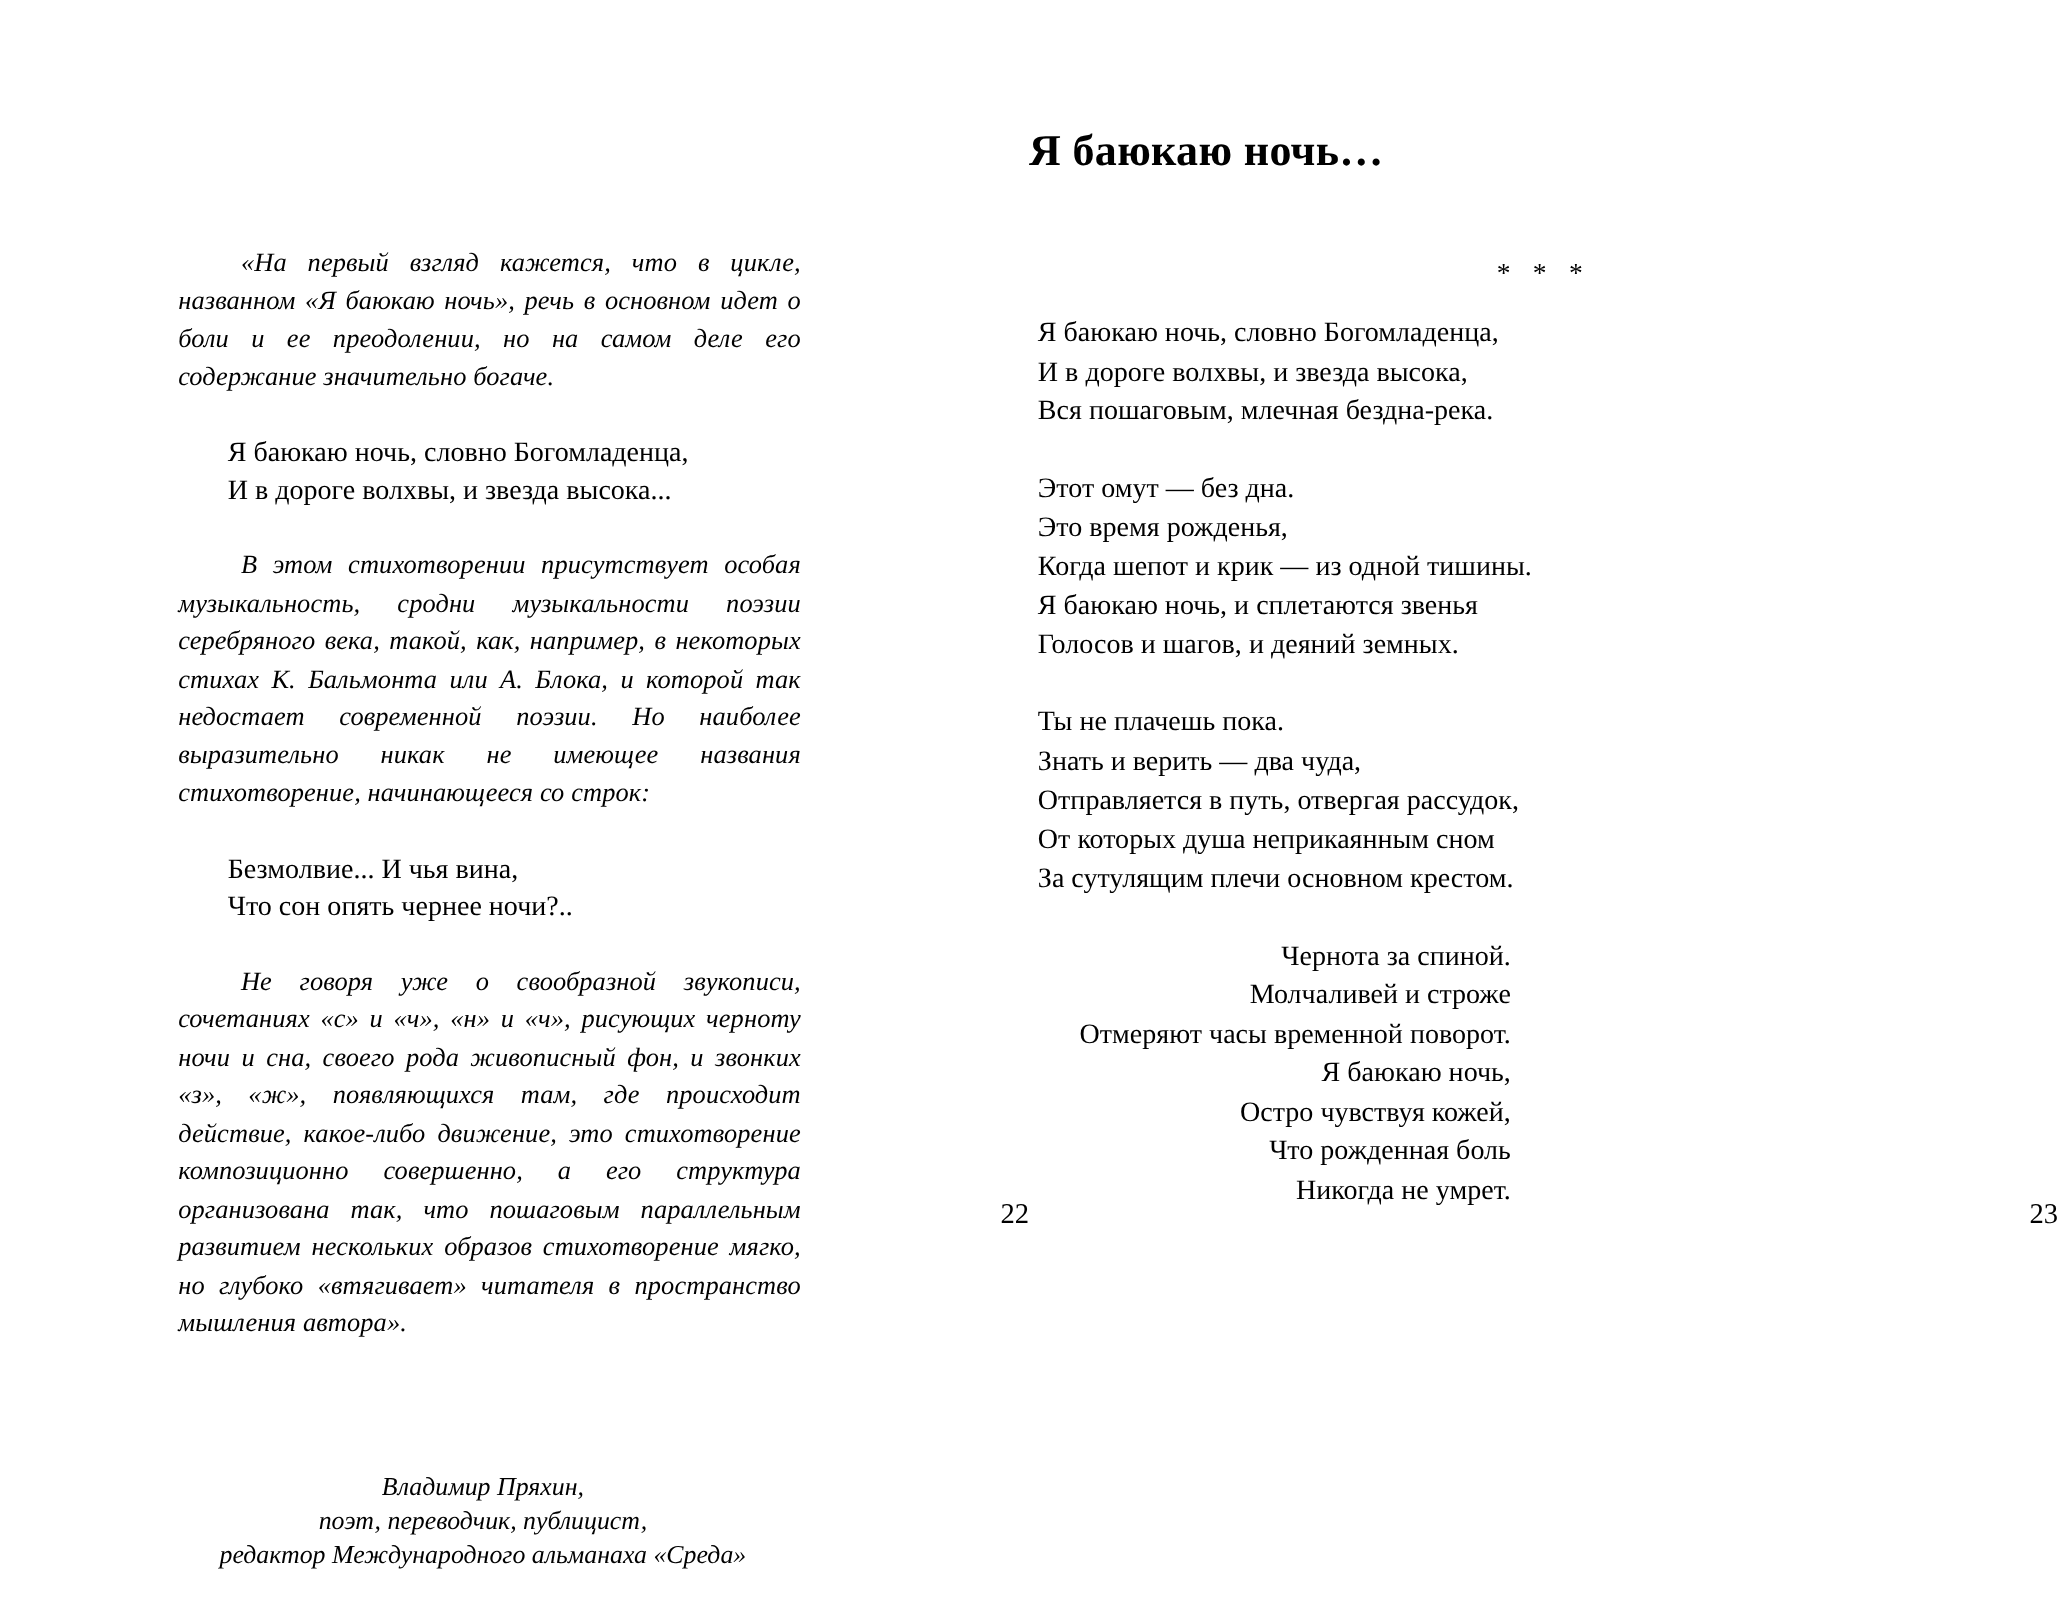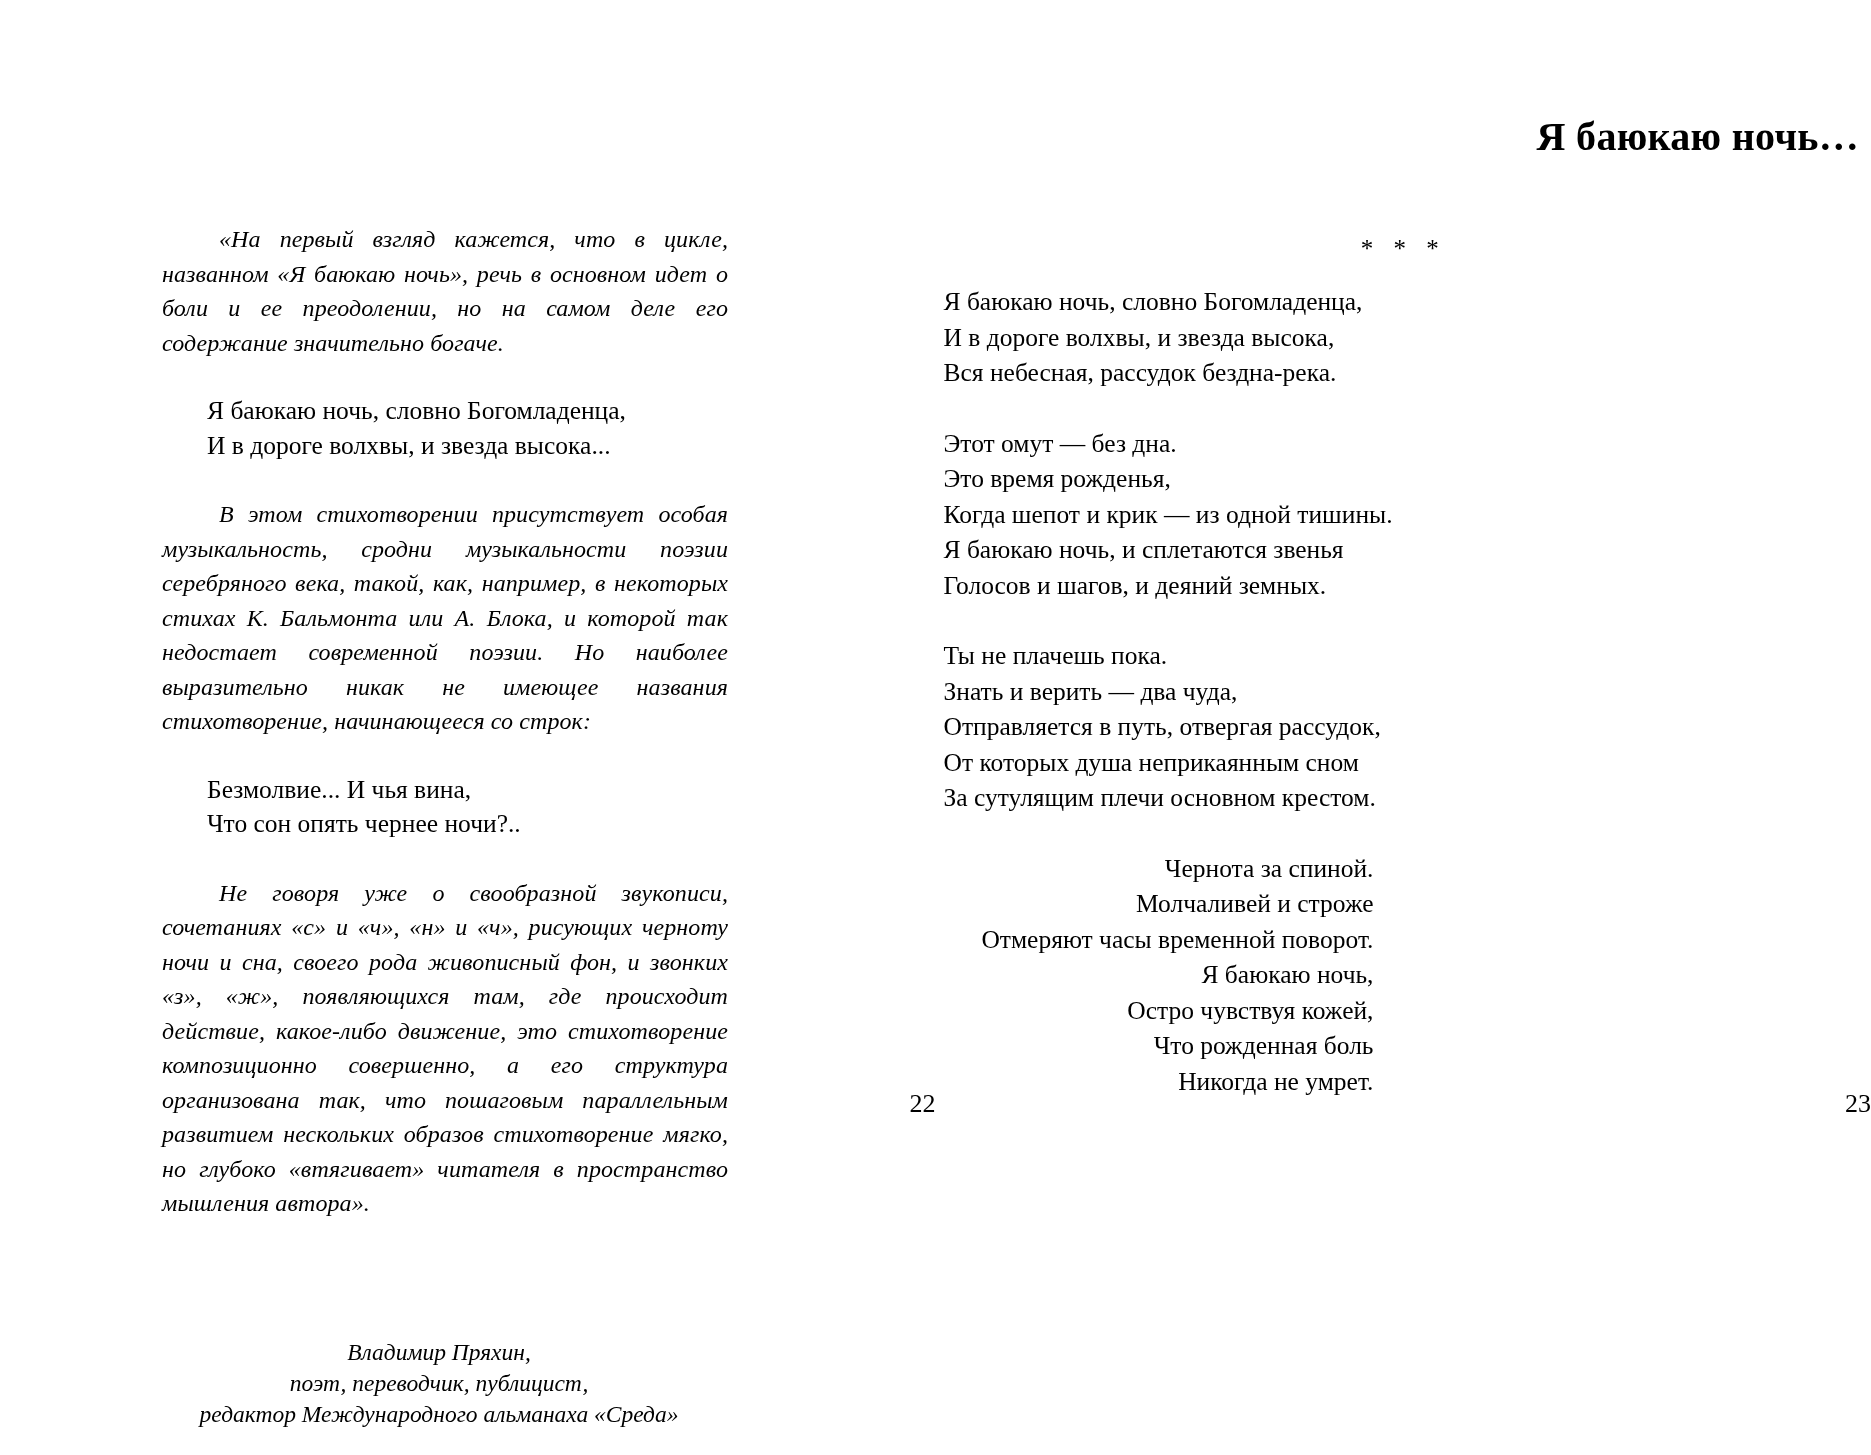--- a/index.html
+++ b/index.html
@@ -66,22 +66,22 @@
     font-size: 23.5px;
     line-height: 31px;
   }
   .attribution .aline { display: block; }
 
   
   .page-right .title {
     position: absolute;
     top: 113px;
     left: 0;
-    right: 12px;
-    text-align: right;
+    right: 0;
+    text-align: left;
     font-size: 40px;
     font-weight: bold;
     letter-spacing: 0.3px;
   }
 
   .page-right .stars {
     position: absolute;
     top: 235px;
     left: 0;
     right: 0;
@@ -166,21 +166,21 @@
     <div class="title">Я баюкаю ночь…</div>
 
     <div class="stars">* * *</div>
 
     <div class="poem">
       <div class="poem-inner">
 
         <div class="stanza">
           <span class="pline">Я баюкаю ночь, словно Богомладенца,</span>
           <span class="pline">И в дороге волхвы, и звезда высока,</span>
-          <span class="pline">Вся небесная, рассудок бездна-река.</span>
+          <span class="pline">Вся пошаговым, млечная бездна-река.</span>
         </div>
 
         <div class="stanza">
           <span class="pline">Этот омут — без дна.</span>
           <span class="pline">Это время рожденья,</span>
           <span class="pline">Когда шепот и крик — из одной тишины.</span>
           <span class="pline">Я баюкаю ночь, и сплетаются звенья</span>
           <span class="pline">Голосов и шагов, и деяний земных.</span>
         </div>
 

